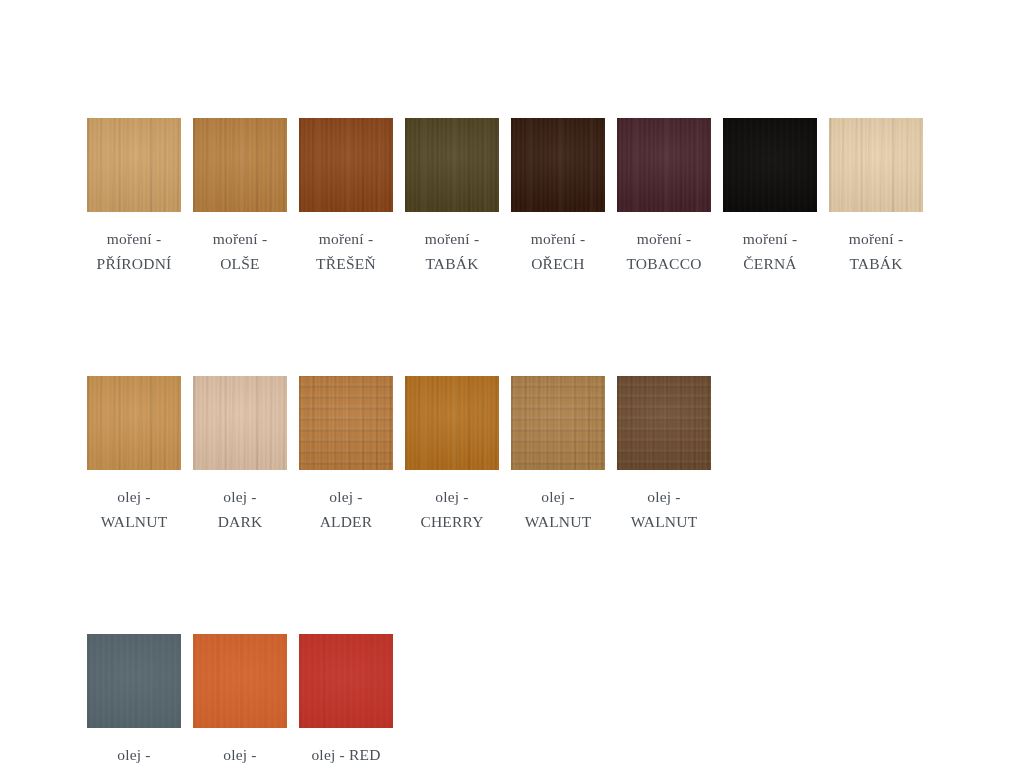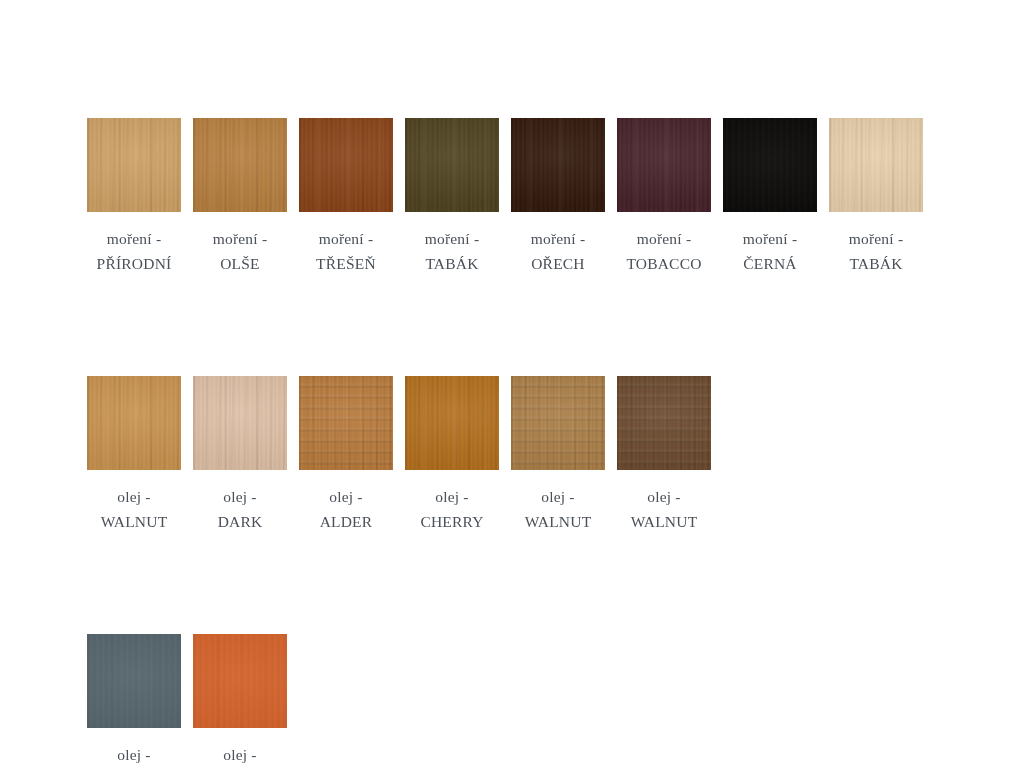--- a/index.html
+++ b/index.html
@@ -313,15 +313,25 @@
           <div class="swatch smooth" style="background: rgb(210, 98, 43);">
             <div class="grain-a"></div>
             <div class="grain-b"></div>
             <div class="grain-c"></div>
           </div>
           <div class="swatch-label">
             <span class="lab-line">olej -</span>
             <span class="lab-line">ORANGE</span>
           </div>
         </div>
+        <div class="swatch-cell">
+          <div class="swatch smooth" style="background: rgb(193, 49, 39);">
+            <div class="grain-a"></div>
+            <div class="grain-b"></div>
+            <div class="grain-c"></div>
+          </div>
+          <div class="swatch-label">
+            <span class="lab-line">olej - RED</span>
+          </div>
+        </div>
       </div>
     </div>
 </div>
 
 </body></html>

